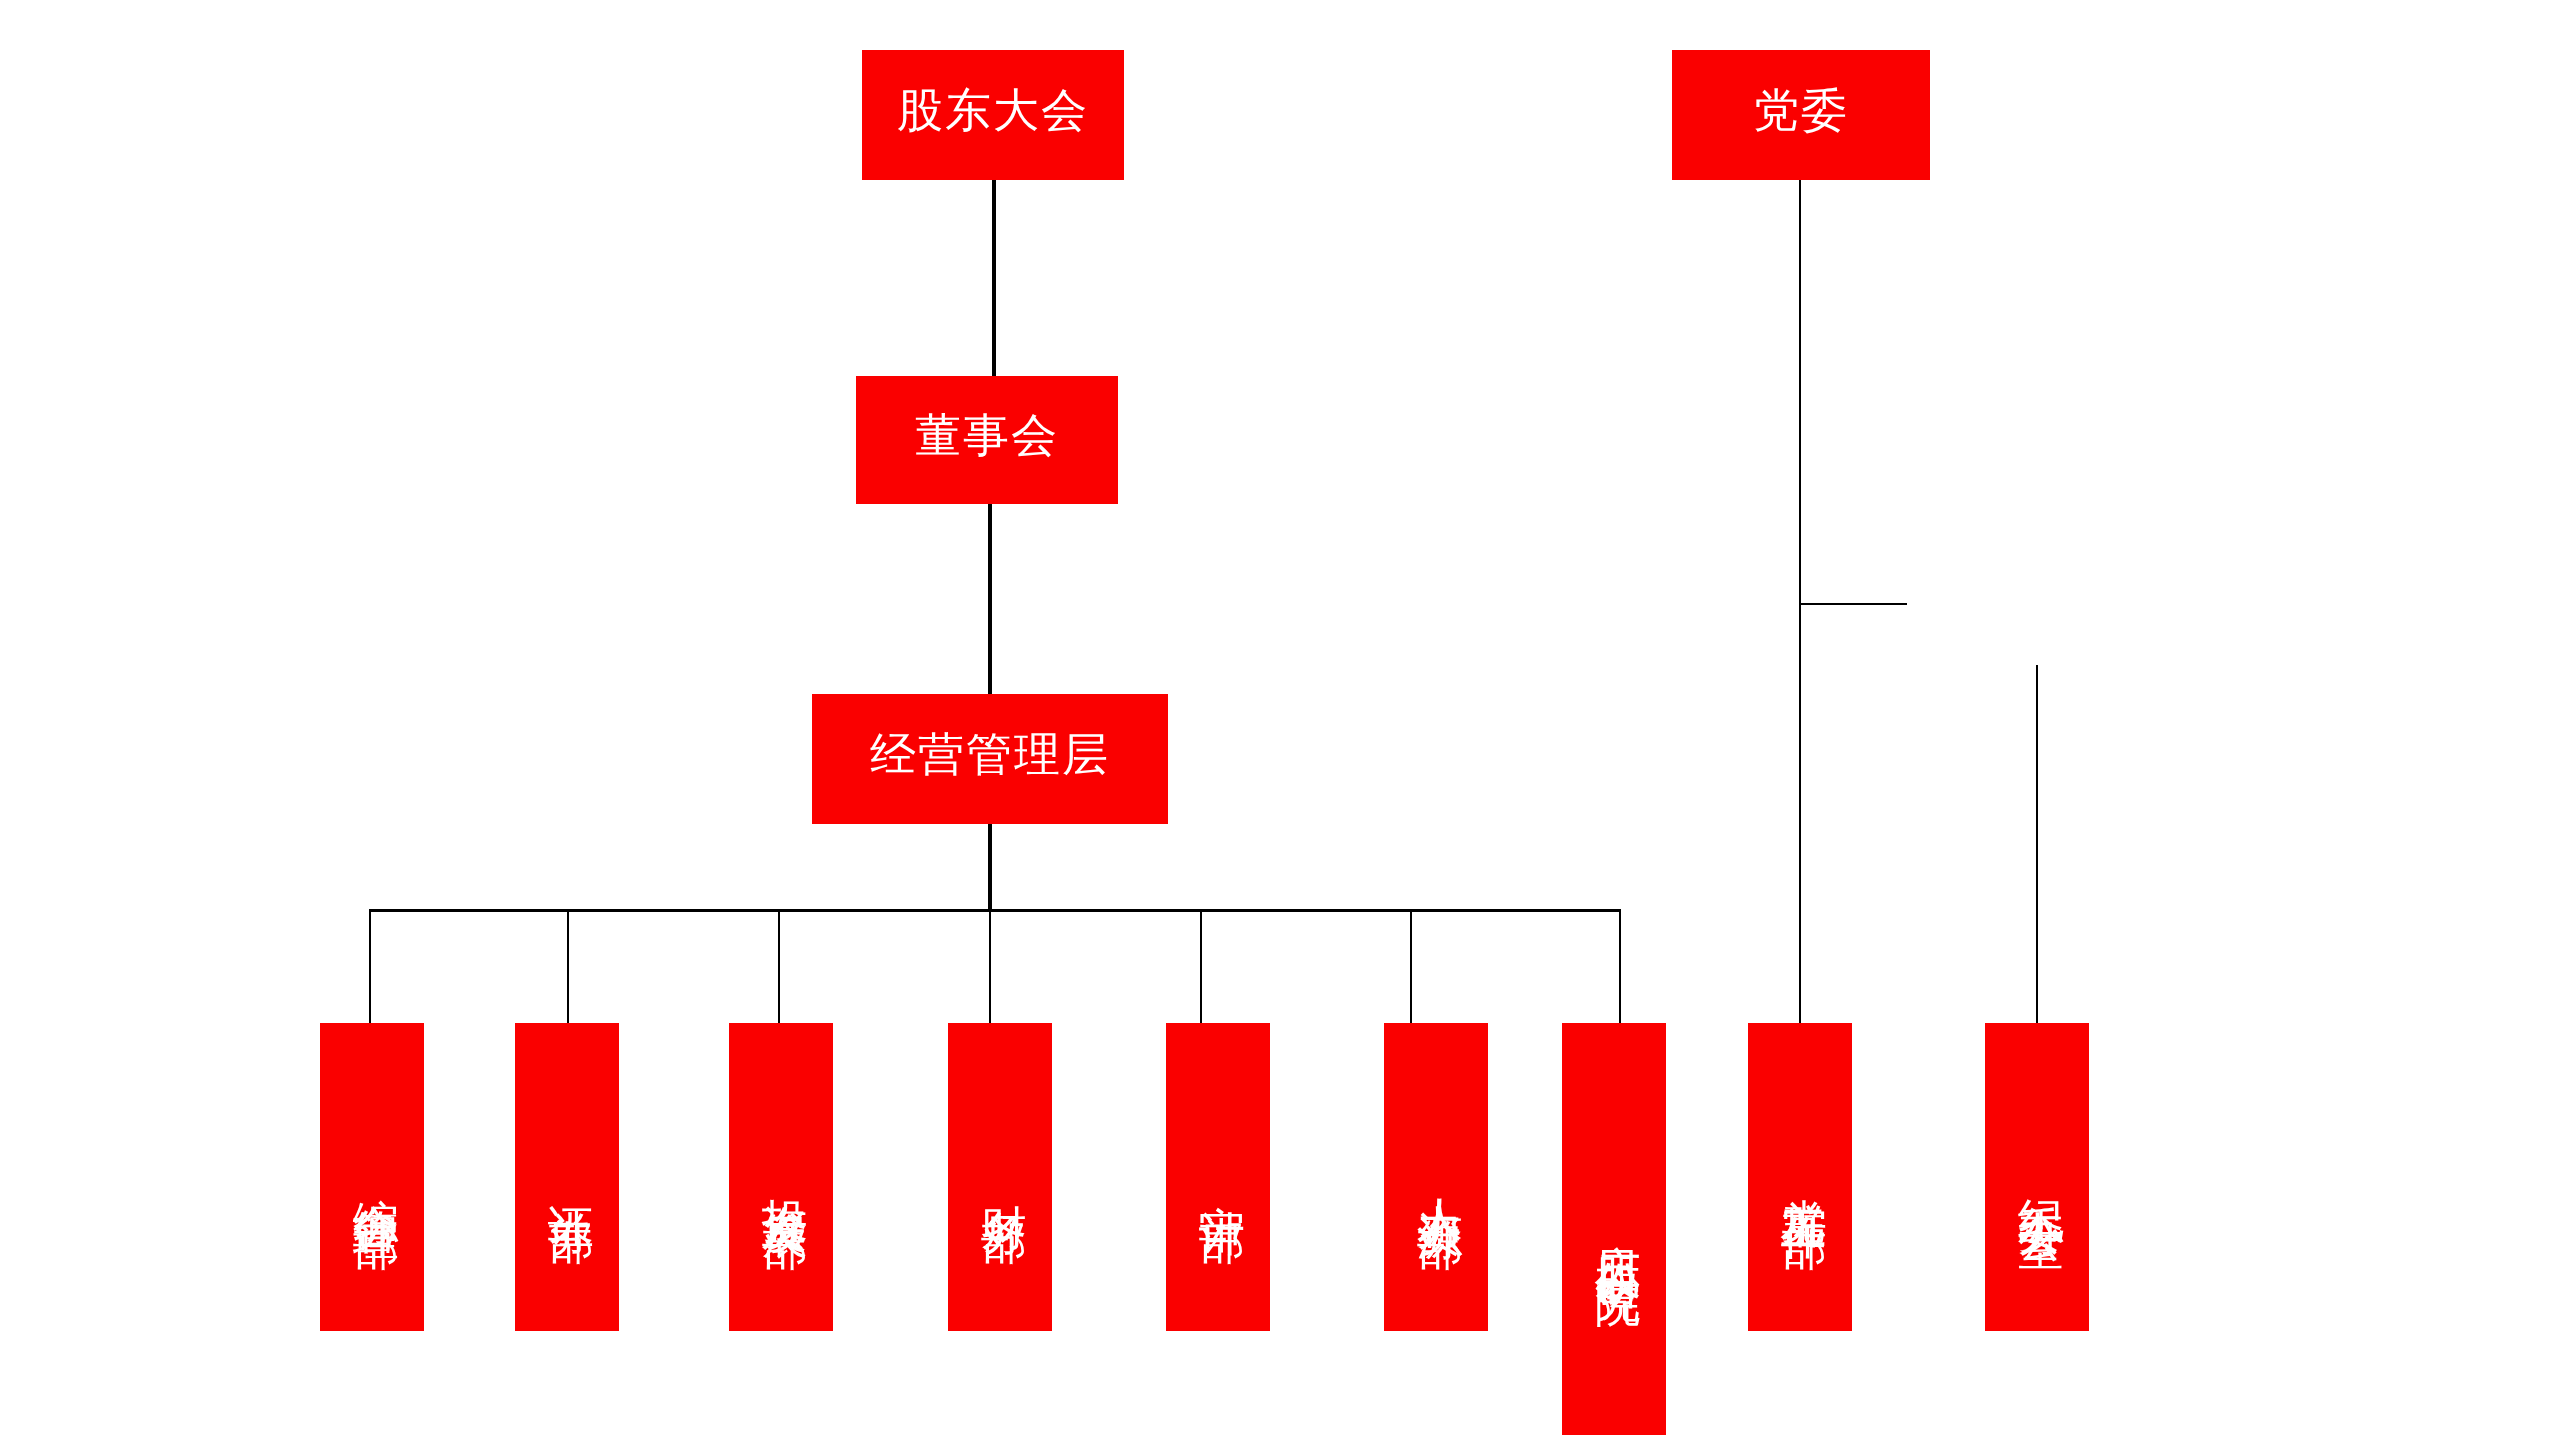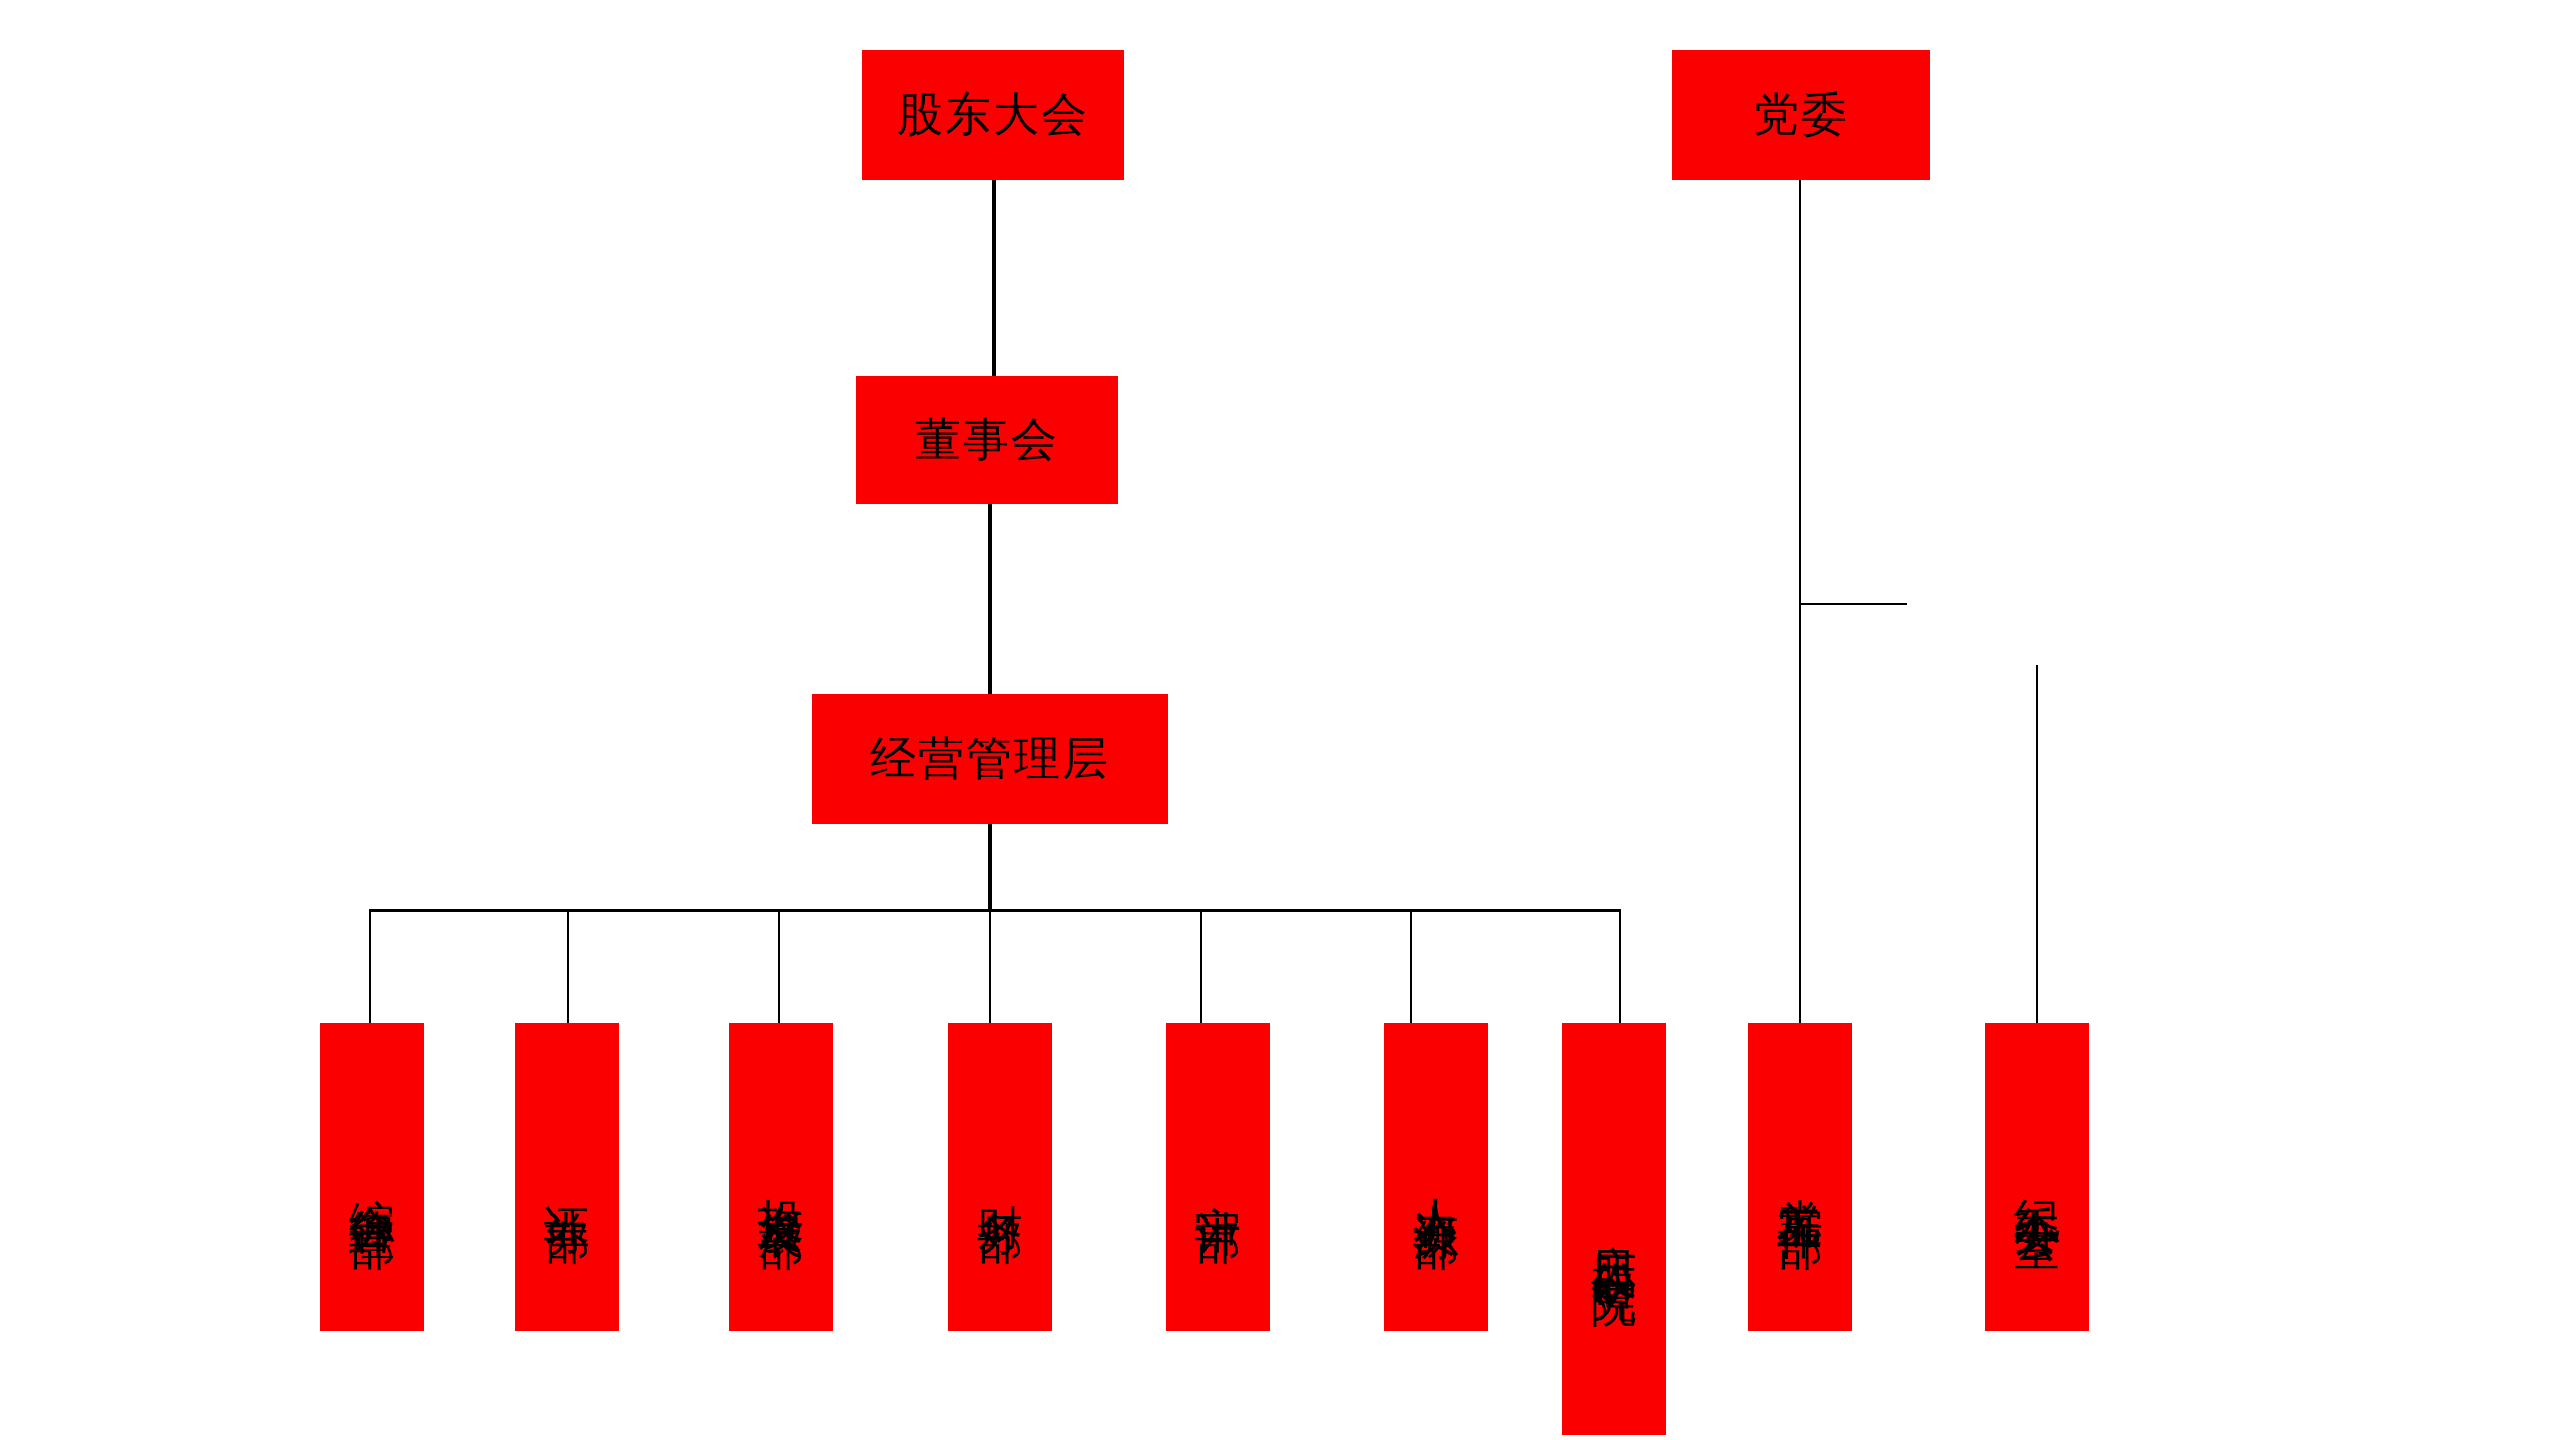--- a/index.html
+++ b/index.html
@@ -5,28 +5,29 @@
 <style>
   html,body{margin:0;padding:0;background:#ffffff;}
   body{
     font-family:"Liberation Serif","DejaVu Serif",serif;
     width:2560px;height:1440px;overflow:hidden;position:relative;
   }
   #stage{position:absolute;left:0;top:0;width:2560px;height:1440px;background:#fff;}
   .node{
     position:absolute;
     background:#fa0000;
-    color:#000000;
+    color:#ffffff;
     display:flex;
     align-items:center;
     justify-content:center;
     box-sizing:border-box;
     line-height:1.08;
     z-index:5;
     white-space:nowrap;
+    font-family:Liberation Mono, monospace;
   }
   .node.horiz{
     writing-mode:horizontal-tb;
     font-size:46px;
     letter-spacing:2px;
   }
   .node.vert{
     writing-mode:vertical-rl;
     text-orientation:upright;
     font-size:46px;

